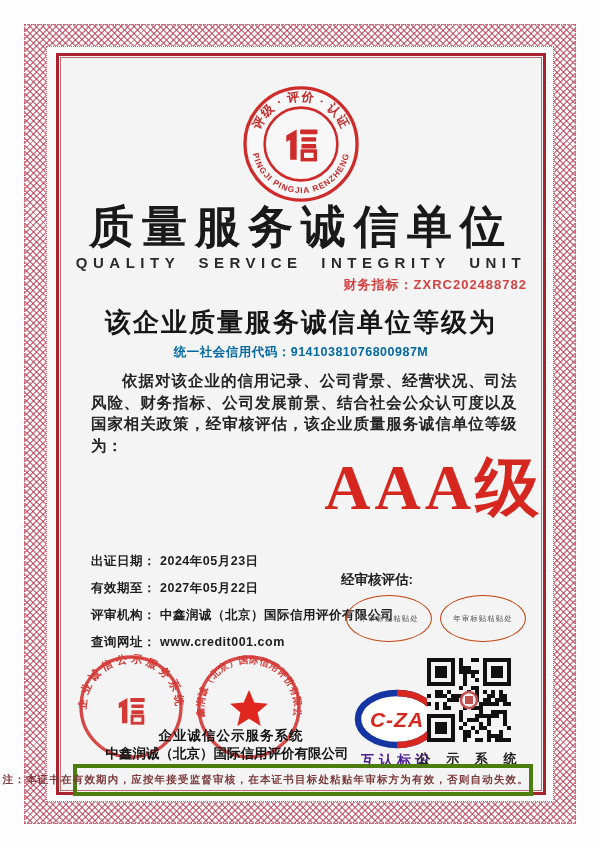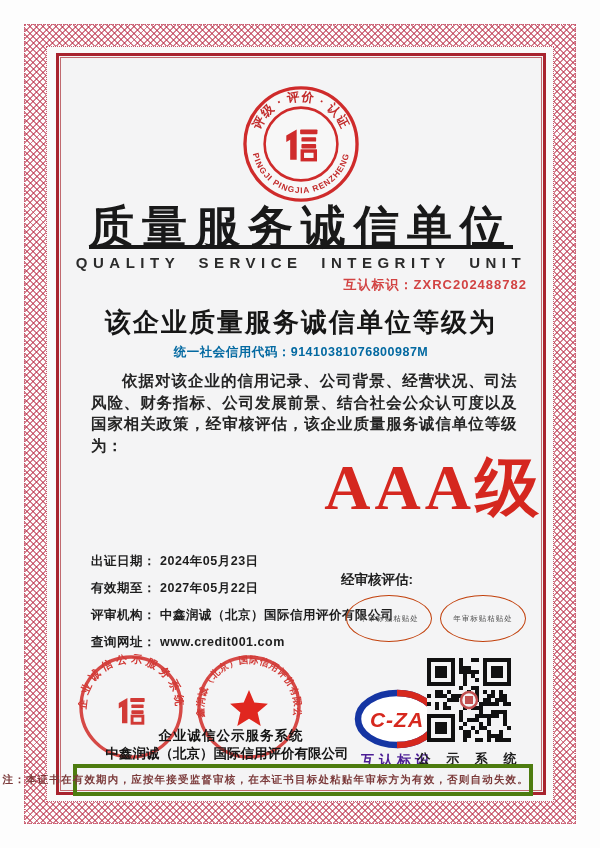--- a/index.html
+++ b/index.html
@@ -14,21 +14,21 @@
   
   .frame{position:absolute;left:56px;top:53px;width:490px;height:742px;box-sizing:border-box;
     border:3px solid #a8232e;background:#f4f4f5;}
   .frame-inner{position:absolute;inset:1px;border:1px solid #c06a6f;}
   .abs{position:absolute;}
   .ctr{left:0;right:0;text-align:center;}
   
   .top-seal{left:50%;top:29px;width:118px;height:118px;margin-left:-59px;}
   
   .title{top:146px;font-size:45px;font-weight:bold;color:#191919;letter-spacing:8px;line-height:50px;
-    font-family:"Liberation Sans",sans-serif;text-decoration:underline;}
+    font-family:"Liberation Sans",sans-serif;}
   .subtitle{top:198px;font-size:15px;font-weight:bold;color:#2b2b2b;letter-spacing:5.5px;word-spacing:9px;}
   .credit-line{top:220px;right:16px;font-size:13px;font-weight:bold;color:#d24343;letter-spacing:1px;}
   .company{top:249px;font-size:26px;font-weight:bold;color:#161616;letter-spacing:2px;}
   .social{top:288px;font-size:12.5px;font-weight:bold;color:#0369a1;letter-spacing:.5px;}
   .para{top:314px;left:32px;width:426px;font-size:15.5px;font-weight:bold;color:#242424;
     line-height:21.5px;text-align:justify;text-indent:2em;letter-spacing:.4px;}
   .grade{top:388px;font-size:64px;font-weight:bold;color:#d5271f;letter-spacing:4px;
     font-family:"Liberation Serif","DejaVu Serif",serif;text-align:right;}
   
   .info{left:32px;top:492px;font-size:12.5px;font-weight:bold;color:#1d1d1d;}
@@ -87,21 +87,21 @@
           <rect x="-2" y="-36" width="40" height="11" rx="2"></rect>
           <rect x="1" y="-18" width="34" height="10" rx="2"></rect>
           <rect x="1" y="-2" width="34" height="10" rx="2"></rect>
           <rect x="3" y="14" width="30" height="20" fill="none" stroke="#cf2b2b" stroke-width="8"></rect>
         </g>
       </svg>
     </div>
 
     <div class="abs ctr title">质量服务诚信单位</div>
     <div class="abs ctr subtitle">QUALITY SERVICE INTEGRITY UNIT</div>
-    <div class="abs credit-line">互认标识：ZXRC202488782</div>
+    <div class="abs credit-line">财务指标：ZXRC202488782</div>
 
     <div class="abs ctr company">该企业质量服务诚信单位等级为</div>
     <div class="abs ctr social">统一社会信用代码：91410381076800987M</div>
 
     <div class="abs para">依据对该企业的信用记录、公司背景、经营状况、司法风险、财务指标、公司发展前景、结合社会公众认可度以及国家相关政策，经审核评估，该企业质量服务诚信单位等级为：</div>
     <div class="abs ctr grade">AAA级</div>
 
     <div class="abs info">
       <div class="row">
         <span class="lbl">出证日期：</span><span>2024年05月23日</span>

